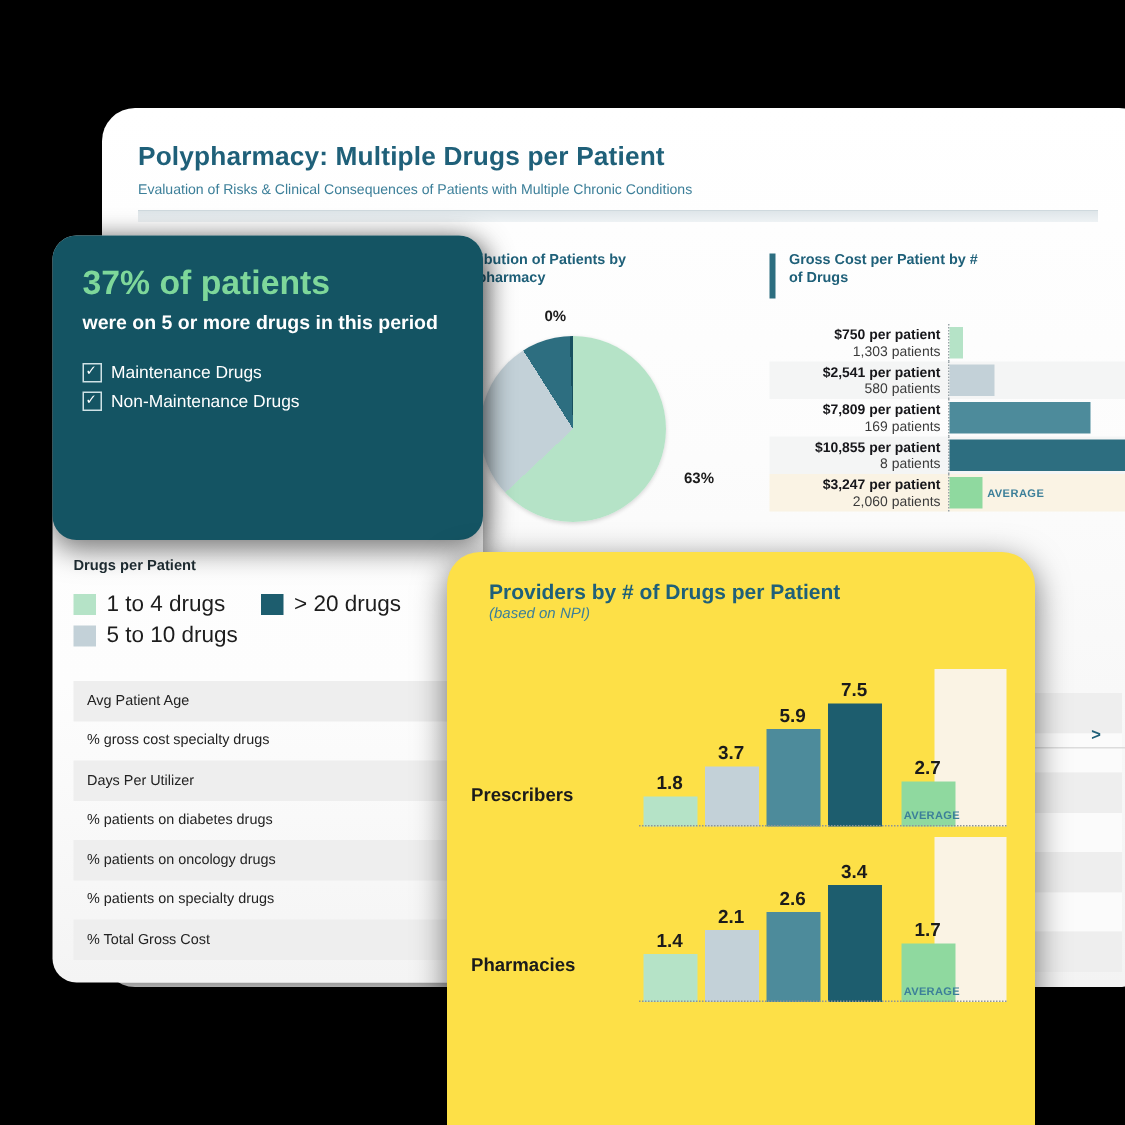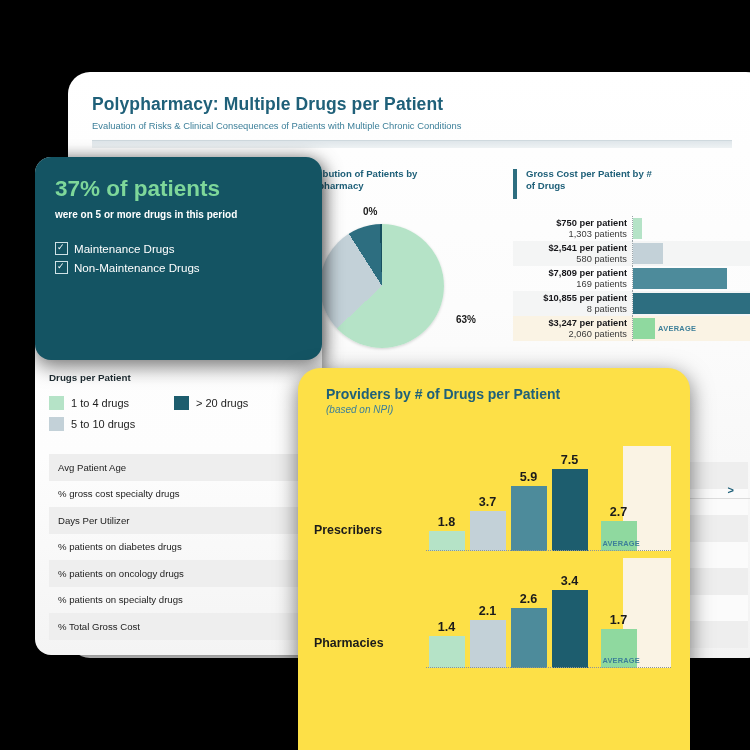--- a/index.html
+++ b/index.html
@@ -69,32 +69,32 @@
   .left-card{position:absolute;left:35px;top:157px;width:287px;height:498px;
              background:linear-gradient(180deg,#ffffff 0%,#fdfdfd 60%,#f4f4f4 100%);
              border-radius:16px;box-shadow:0 5px 18px rgba(0,0,0,.5);
              overflow:hidden;}
   .lc-legend{position:absolute;left:14px;top:215px;width:270px;}
   .lc-legend h3{margin:0 0 9px 0;font-size:9.8px;font-weight:bold;color:#1f2d33;}
   .lg-grid{display:flex;}
   .lg-col{width:125px;}
   .lg-item{display:flex;align-items:center;height:21px;}
   .sw{width:15px;height:14px;margin-right:7px;flex:none;}
-  .lg-t{font-size:11px;color:#1d1d1d;}
+  .lg-t{font-size:15px;color:#1d1d1d;}
   .lc-rows{position:absolute;left:14px;top:297px;width:273px;}
   .lcr{height:26.5px;display:flex;align-items:center;padding-left:9px;font-size:9.6px;color:#222;}
   .lcr.alt{background:#eeeeee;}
 
   
   .teal{position:absolute;left:35px;top:157px;width:287px;height:203px;
         background:#145463;border-radius:16px;
         box-shadow:0 6px 20px rgba(0,0,0,.55);padding:18px 20px 0 20px;
         box-sizing:border-box;}
   .teal .big{font-size:22.5px;font-weight:bold;color:#7ed79a;line-height:27px;margin:0;}
-  .teal .sub{font-size:10px;font-weight:bold;color:#ffffff;line-height:19px;margin:3px 0 0 0;}
+  .teal .sub{font-size:13px;font-weight:bold;color:#ffffff;line-height:19px;margin:3px 0 0 0;}
   .chk-list{margin-top:15px;}
   .chk{display:flex;align-items:center;height:19px;}
   .chkbox{width:11px;height:11px;border:1px solid #cfe2e6;background:#145463;
           margin-right:6px;flex:none;position:relative;}
   .chkbox:after{content:"\2713";position:absolute;left:1px;top:-2px;
                 font-size:9px;color:#ffffff;line-height:12px;}
   .chk-t{font-size:11.6px;color:#ffffff;}
 
   
   .prov{position:absolute;left:298px;top:368px;width:380px;height:416px;

